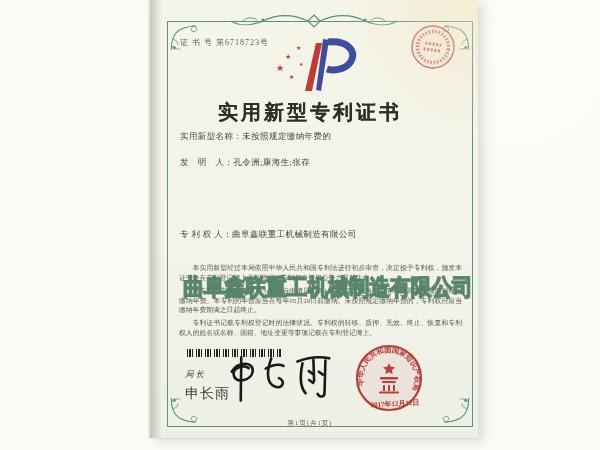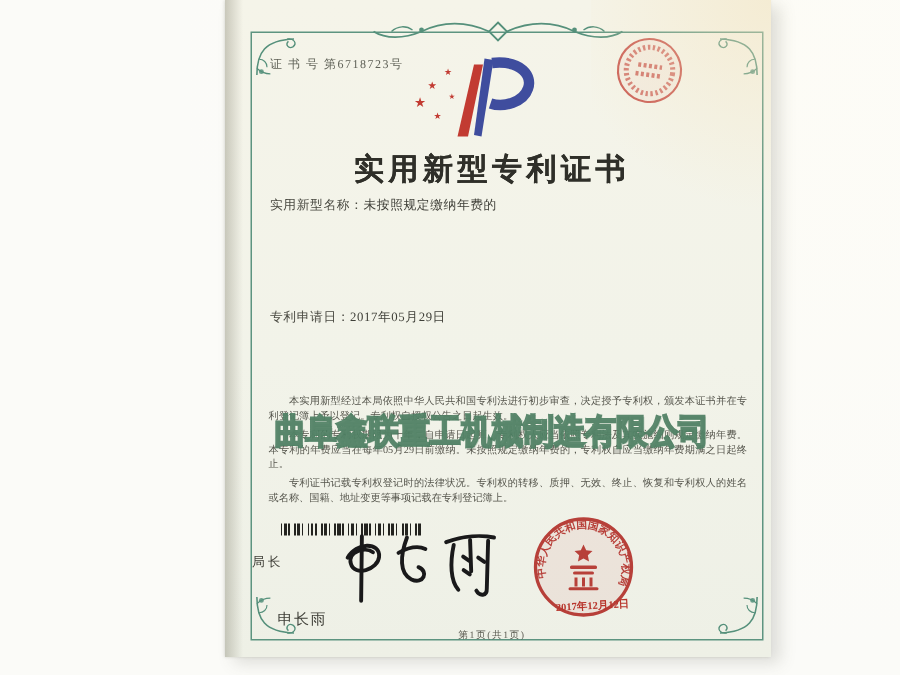--- a/index.html
+++ b/index.html
@@ -7,21 +7,21 @@
     width:600px;height:450px;overflow:hidden;
     background:#fbfbf8;
     font-family:"Liberation Serif","DejaVu Serif",serif;
     position:relative;
   }
   .photo{position:absolute;inset:0;background:
     radial-gradient(circle at 85% 10%, #fdfcf6 0%, #fbfbf8 60%),
     #fbfbf8;}
   
   .paper{
-    position:absolute;left:150px;top:0;width:364px;height:438px;
+    position:absolute;left:150px;top:0;width:328px;height:438px;
     background:linear-gradient(180deg,#f5f4e9 0%,#f2f3e9 55%,#eef0e6 100%);
     box-shadow:6px 4px 10px rgba(90,90,80,.18), -1px 0 2px rgba(120,120,105,.25);
     overflow:hidden;
   }
   .paper::before{ 
     content:"";position:absolute;left:0;top:0;bottom:0;width:12px;
     background:linear-gradient(90deg,rgba(120,118,100,.35),rgba(120,118,100,0));
     pointer-events:none;
   }
   .paper::after{ 
@@ -74,22 +74,22 @@
     letter-spacing:0px;z-index:5;
   }
   
   .barcode{
     position:absolute;left:37px;top:349px;width:94px;height:8px;z-index:2;
     background:repeating-linear-gradient(90deg,
       #23231f 0 1px,transparent 1px 2px,
       #23231f 2px 4px,transparent 4px 5px,
       #23231f 5px 6px,transparent 6px 9px);
   }
-  .director-title{position:absolute;left:18px;top:369px;font-size:8.5px;color:#3e3e37;letter-spacing:2px;}
-  .director-name{position:absolute;left:35px;top:406px;font-size:10px;color:#3e3e37;letter-spacing:1px;}
+  .director-title{position:absolute;left:35px;top:369px;font-size:8.5px;color:#3e3e37;letter-spacing:2px;font-style:italic;}
+  .director-name{position:absolute;left:35px;top:385px;font-size:14px;color:#3e3e37;letter-spacing:1px;}
   .signature{position:absolute;left:72px;top:352px;width:120px;height:52px;color:#19191a;z-index:3;}
   .official-seal{position:absolute;left:204px;top:343px;width:70px;height:70px;z-index:4;opacity:.93;mix-blend-mode:multiply;}
   .seal-date{
     position:absolute;left:203px;top:399px;width:84px;text-align:center;
     font-size:7px;color:#b8352c;font-weight:bold;transform:rotate(-3deg);z-index:6;white-space:nowrap;
   }
   .page-footer{position:absolute;left:0;right:8px;top:419px;text-align:center;font-size:6.5px;color:#5a5a50;letter-spacing:1px;}
   svg{display:block;}
 </style>
 </head>
@@ -153,22 +153,25 @@
       <text x="24" y="17" font-size="6" fill="#c23b32">★</text>
       <text x="17" y="46" font-size="6" fill="#c23b32">★</text>
       <text x="27" y="33" font-size="5" fill="#c23b32">★</text>
     </svg>
 
     <div class="title">实用新型专利证书</div>
 
     <div class="field f0">
       <span class="lab">实用新型名称：</span><span class="val">未按照规定缴纳年费的</span>
     </div>
-    <div class="field f3">
-      <span class="lab">专利申请日：</span><span class="val">2017年05月29日</span>
+    <div class="field f1">
+      <span class="lab">发　明　人：</span><span class="val">孔令洲;康海生;张存</span>
+    </div>
+    <div class="field f4">
+      <span class="lab">专 利 权 人：</span><span class="val">曲阜鑫联重工机械制造有限公司</span>
     </div>
 
     <div class="body-text">
       <p>本实用新型经过本局依照中华人民共和国专利法进行初步审查，决定授予专利权，颁发本证书并在专利登记簿上予以登记。专利权自授权公告之日起生效。</p>
       <p>本专利的专利权期限为十年，自申请日起算。专利权人应当依照专利法及其实施细则规定缴纳年费。本专利的年费应当在每年05月29日前缴纳。未按照规定缴纳年费的，专利权自应当缴纳年费期满之日起终止。</p>
       <p>专利证书记载专利权登记时的法律状况。专利权的转移、质押、无效、终止、恢复和专利权人的姓名或名称、国籍、地址变更等事项记载在专利登记簿上。</p>
     </div>
 
     <div class="watermark">曲阜鑫联重工机械制造有限公司</div>
 

